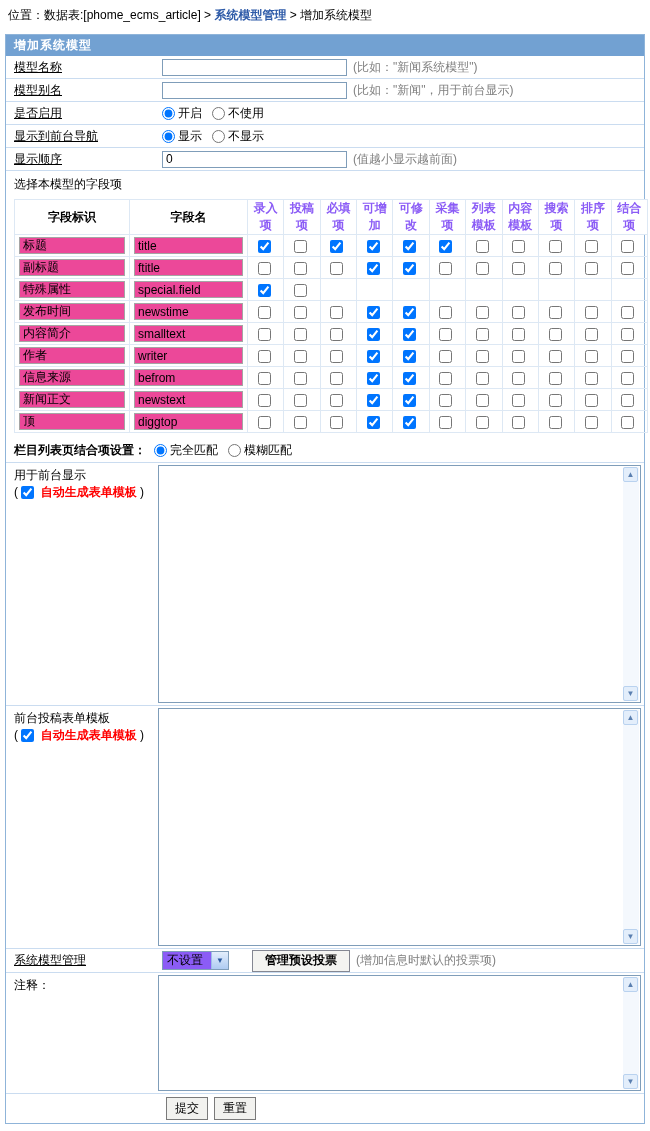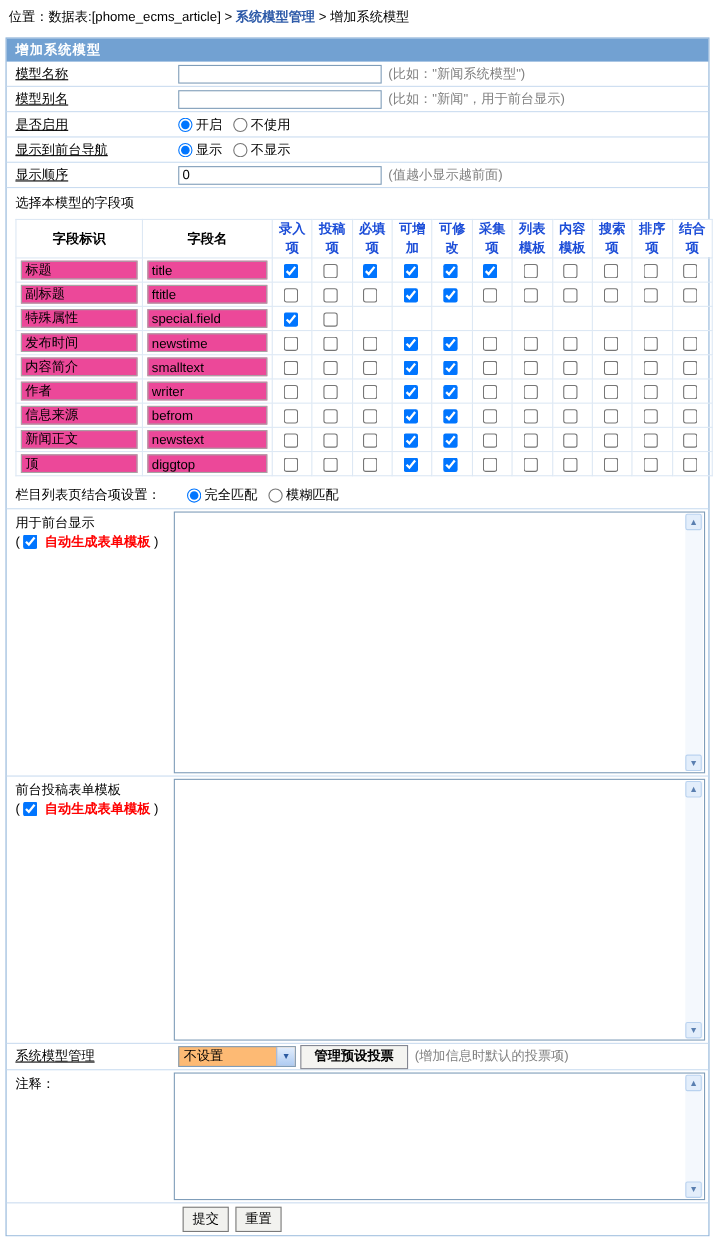--- a/index.html
+++ b/index.html
@@ -29,57 +29,57 @@
   }
   .hint { color:#808080; margin-left:6px; }
   input[type=radio], input[type=checkbox] { width:13px; height:13px; margin:0 3px 0 0; vertical-align:middle; }
   .ropt { margin-right:10px; display:inline-flex; align-items:center; }
 
   .section-title { padding:5px 8px 4px; }
 
   
   table.fields { border-collapse:collapse; width:634px; margin:2px 6px 6px 8px; table-layout:fixed; }
   .fields th, .fields td { border:1px solid #dde8f4; height:22px; text-align:center; padding:0; overflow:hidden; }
-  .fields th { color:#1d4ed8; font-weight:bold; background:#fff; }
+  .fields th { color:#8b5cf6; font-weight:bold; background:#fff; }
   .fields th.dark { color:#000; }
   .fields td.cin { padding:1px 4px; }
   .fields td.cin input {
     width:100%; height:17px; border:1px solid #a5a5a5; padding:1px 3px;
     font:12px "Liberation Sans","DejaVu Sans",sans-serif; background:#ec4899;
   }
   .col-tag { width:115px;font-family:Liberation Serif, serif; } .col-name { width:118px; }
 
   
-  .match-label { font-weight:normal; margin-right:24px; }
+  .match-label { font-weight:bold; margin-right:8px; }
 
   
   .trow { display:flex; border-bottom:1px solid #cadcf0; }
   .tlabel { width:152px; flex:none; padding:4px 4px 4px 8px; }
   .auto-label { color:#f00; font-weight:bold; }
   .tbody-cell { flex:1; padding:2px 3px 2px 0; }
   .tbox { position:relative; border:1px solid #7f9db9; background:#fff; width:100%; }
   .tbox.big { height:238px; }
   .tbox.small { height:116px; }
   .sb { position:absolute; top:1px; right:1px; bottom:1px; width:16px; background:#f4f8fd; }
   .sb-up, .sb-dn {
     position:absolute; left:0; width:15px; height:15px;
     background:#e3eefb; border:1px solid #b9d2ef; border-radius:2px;
     color:#5a7fb0; font-size:8px; line-height:13px; text-align:center; cursor:pointer;
   }
   .sb-up { top:0; } .sb-dn { bottom:0; }
 
   
-  .fsel { display:inline-flex; align-items:flex-end; border:1px solid #7f9db9; height:19px; background:#fdba74; cursor:pointer;gap:40px; }
+  .fsel { display:inline-flex; align-items:flex-end; border:1px solid #7f9db9; height:19px; background:#8b5cf6; cursor:pointer; }
   .fsel .stext { padding:0 8px 0 4px; }
   .fsel .sarrow {
     width:17px; height:17px; background:linear-gradient(#e3eefc,#aecbf2);
     border-left:1px solid #9dbdea; color:#2c5aa0; font-size:8px; line-height:17px; text-align:center;
   }
   .btn {
-    margin-left:4px; background:#f4f4f1; border:1px solid #848792; font-weight:bold;
+    margin-left:23px; background:#f4f4f1; border:1px solid #848792; font-weight:bold;
     height:22px; padding:0 12px; font:bold 12px "Liberation Sans","DejaVu Sans",sans-serif; cursor:pointer;
   }
   
   .footer-row { padding:3px 0 3px 160px; border-bottom:0; display:flex; align-items:center; min-height:26px; }
   .fbtn {
     background:#f2f2ef; border:1px solid #7a7a7a; padding:2px 8px; margin-right:6px;
     font:12px "Liberation Sans","DejaVu Sans",sans-serif; cursor:pointer;
   }
 </style>
 </head>

